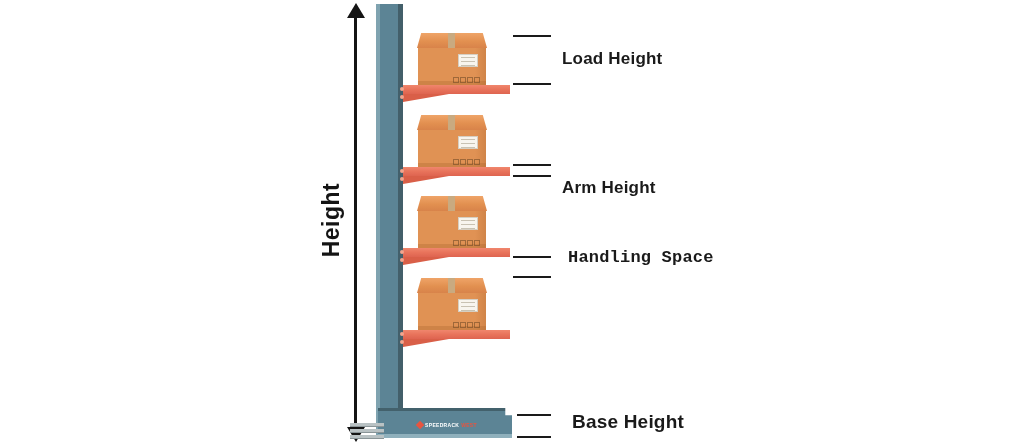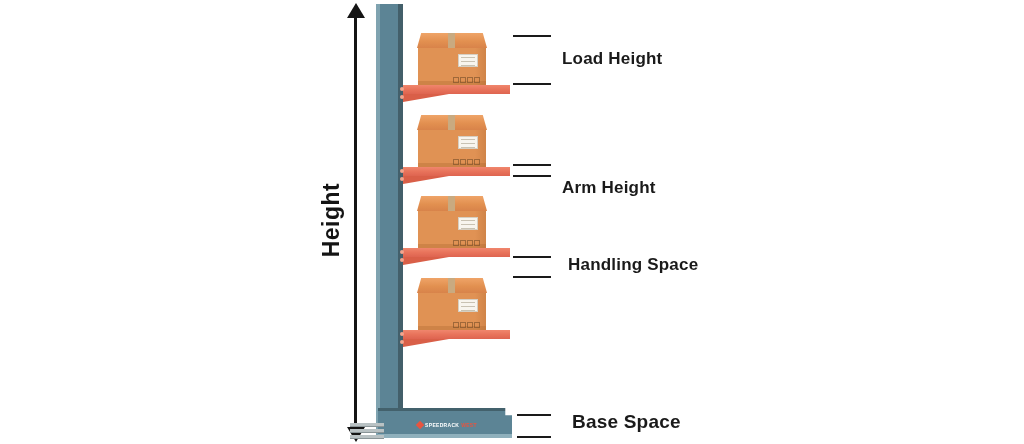--- a/index.html
+++ b/index.html
@@ -187,16 +187,16 @@
   <div class="tick" style="left:513px;top:83px;width:38px;"></div>
   <div class="tick" style="left:513px;top:164px;width:38px;"></div>
   <div class="tick" style="left:513px;top:175px;width:38px;"></div>
   <div class="tick" style="left:513px;top:256px;width:38px;"></div>
   <div class="tick" style="left:513px;top:276px;width:38px;"></div>
   <div class="tick" style="left:517px;top:414px;width:34px;"></div>
   <div class="tick" style="left:517px;top:436px;width:34px;"></div>
 
   <div class="ann-label" style="left:562px;top:49px;text-align:center;">Load Height</div>
   <div class="ann-label" style="left:562px;top:159px;margin-top:19px;">Arm Height</div>
-  <div class="ann-label" style="left:568px;top:255px;">Handling Space</div>
-  <div class="ann-label big" style="left:572px;top:411px;">Base Space</div>
+  <div class="ann-label" style="left:568px;top:248px;font-family:Liberation Mono, monospace;">Handling Space</div>
+  <div class="ann-label big" style="left:572px;top:411px;">Base Height</div>
 
 </div>
 
 </body></html>

